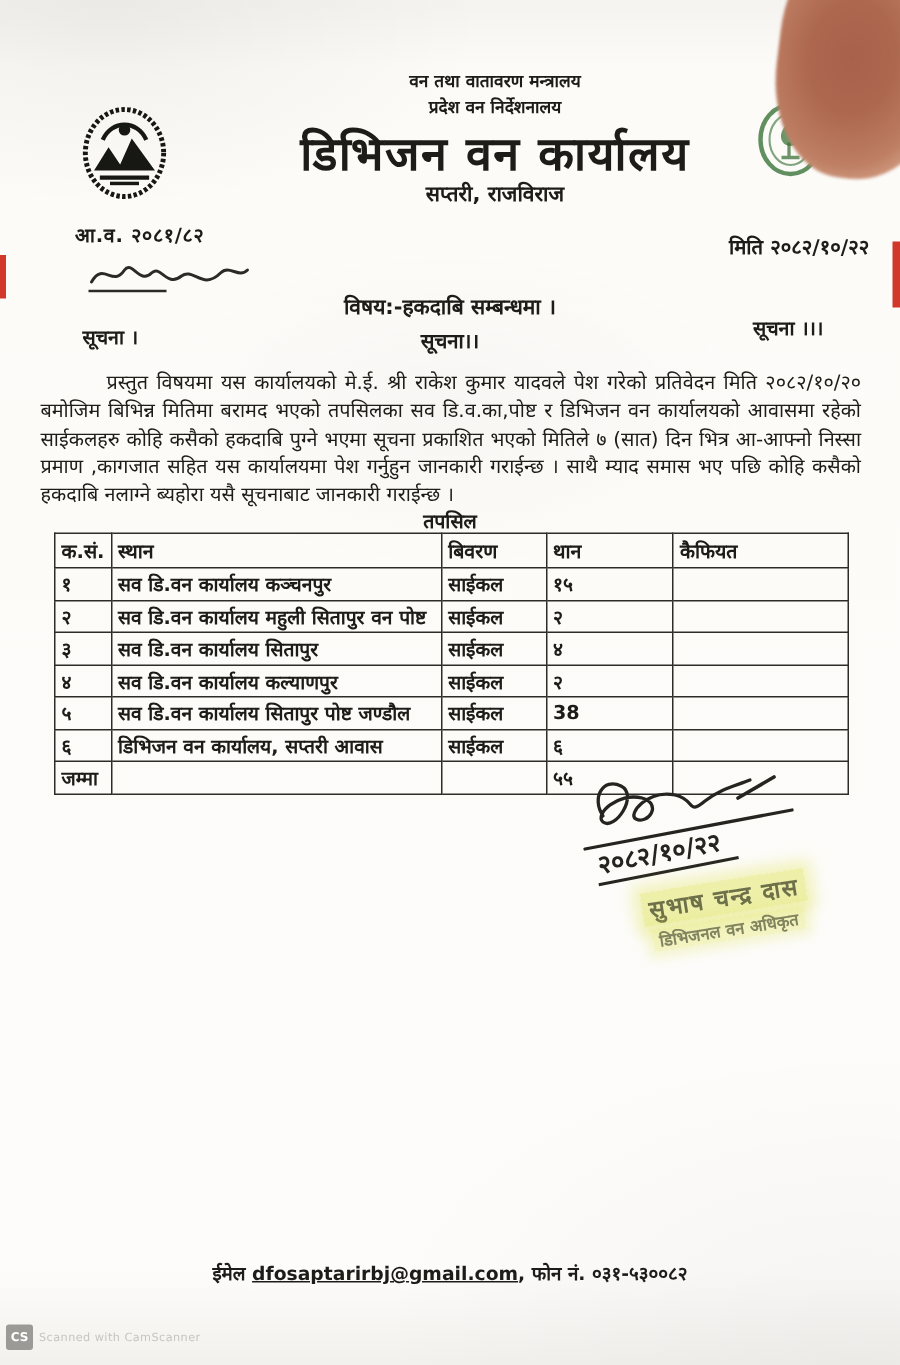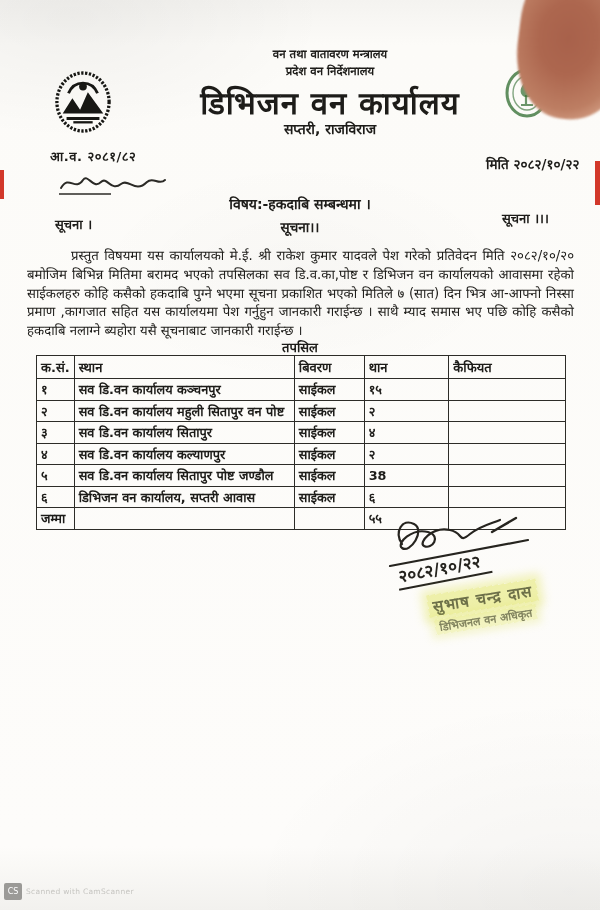--- a/index.html
+++ b/index.html
@@ -60,21 +60,21 @@
     background:rgba(224,228,90,.35);box-shadow:0 0 8px 4px rgba(224,228,90,.28);
     margin-top:1px;padding:0 4px;}
 
   
   .footer{top:840px;font-size:12.5px;font-weight:600;}
   .footer .email{text-decoration:underline;}
 
   
   .camscanner{left:4px;top:883px;display:flex;align-items:center;}
   .cs-badge{width:18px;height:17px;background:#9b9a97;color:#fff;font-size:8px;
-    display:flex;align-items:center;justify-content:center;border-radius:2px;font-weight:normal;}
+    display:flex;align-items:center;justify-content:center;border-radius:2px;font-weight:bold;}
   .cs-text{font-size:7.5px;color:#c6c5c1;margin-left:4px;letter-spacing:.3px;}
 
   
   .green-stamp{left:504px;top:67px;width:46px;height:52px;z-index:2;}
   .fingertip{left:519px;top:-48px;width:118px;height:168px;z-index:3;
     border-radius:48% 52% 55% 45%;
     background:radial-gradient(ellipse at 42% 52%, #a8614b 0%, #ad674f 30%, #bd7e63 58%, #d9a78d 76%, #efd3c2 88%, rgba(247,235,226,0) 97%);
     filter:blur(1.2px);transform:rotate(7deg);}
 </style>
 </head>
@@ -203,19 +203,23 @@
     <path d="M104 22 L128 8" stroke="#26241f" stroke-width="2.4" stroke-linecap="round"></path>
     <path d="M2 56 L140 30" stroke="#26241f" stroke-width="2.2" stroke-linecap="round"></path>
   </svg>
   <div class="abs hand-date">२०८२/१०/२२</div>
 
   <div class="abs stamp">
     <span class="stamp-name">सुभाष चन्द्र दास</span><br>
     <span class="stamp-title">डिभिजनल वन अधिकृत</span>
   </div>
 
+  <div class="abs ctr footer">
+    <span>ईमेल</span>
+    <span class="email">dfosaptarirbj@gmail.com</span><span>, फोन नं. ०३१-५३००८२</span>
+  </div>
 
   <div class="abs camscanner">
     <span class="cs-badge">CS</span>
     <span class="cs-text">Scanned with CamScanner</span>
   </div>
 
 </div>
 
 </body></html>

